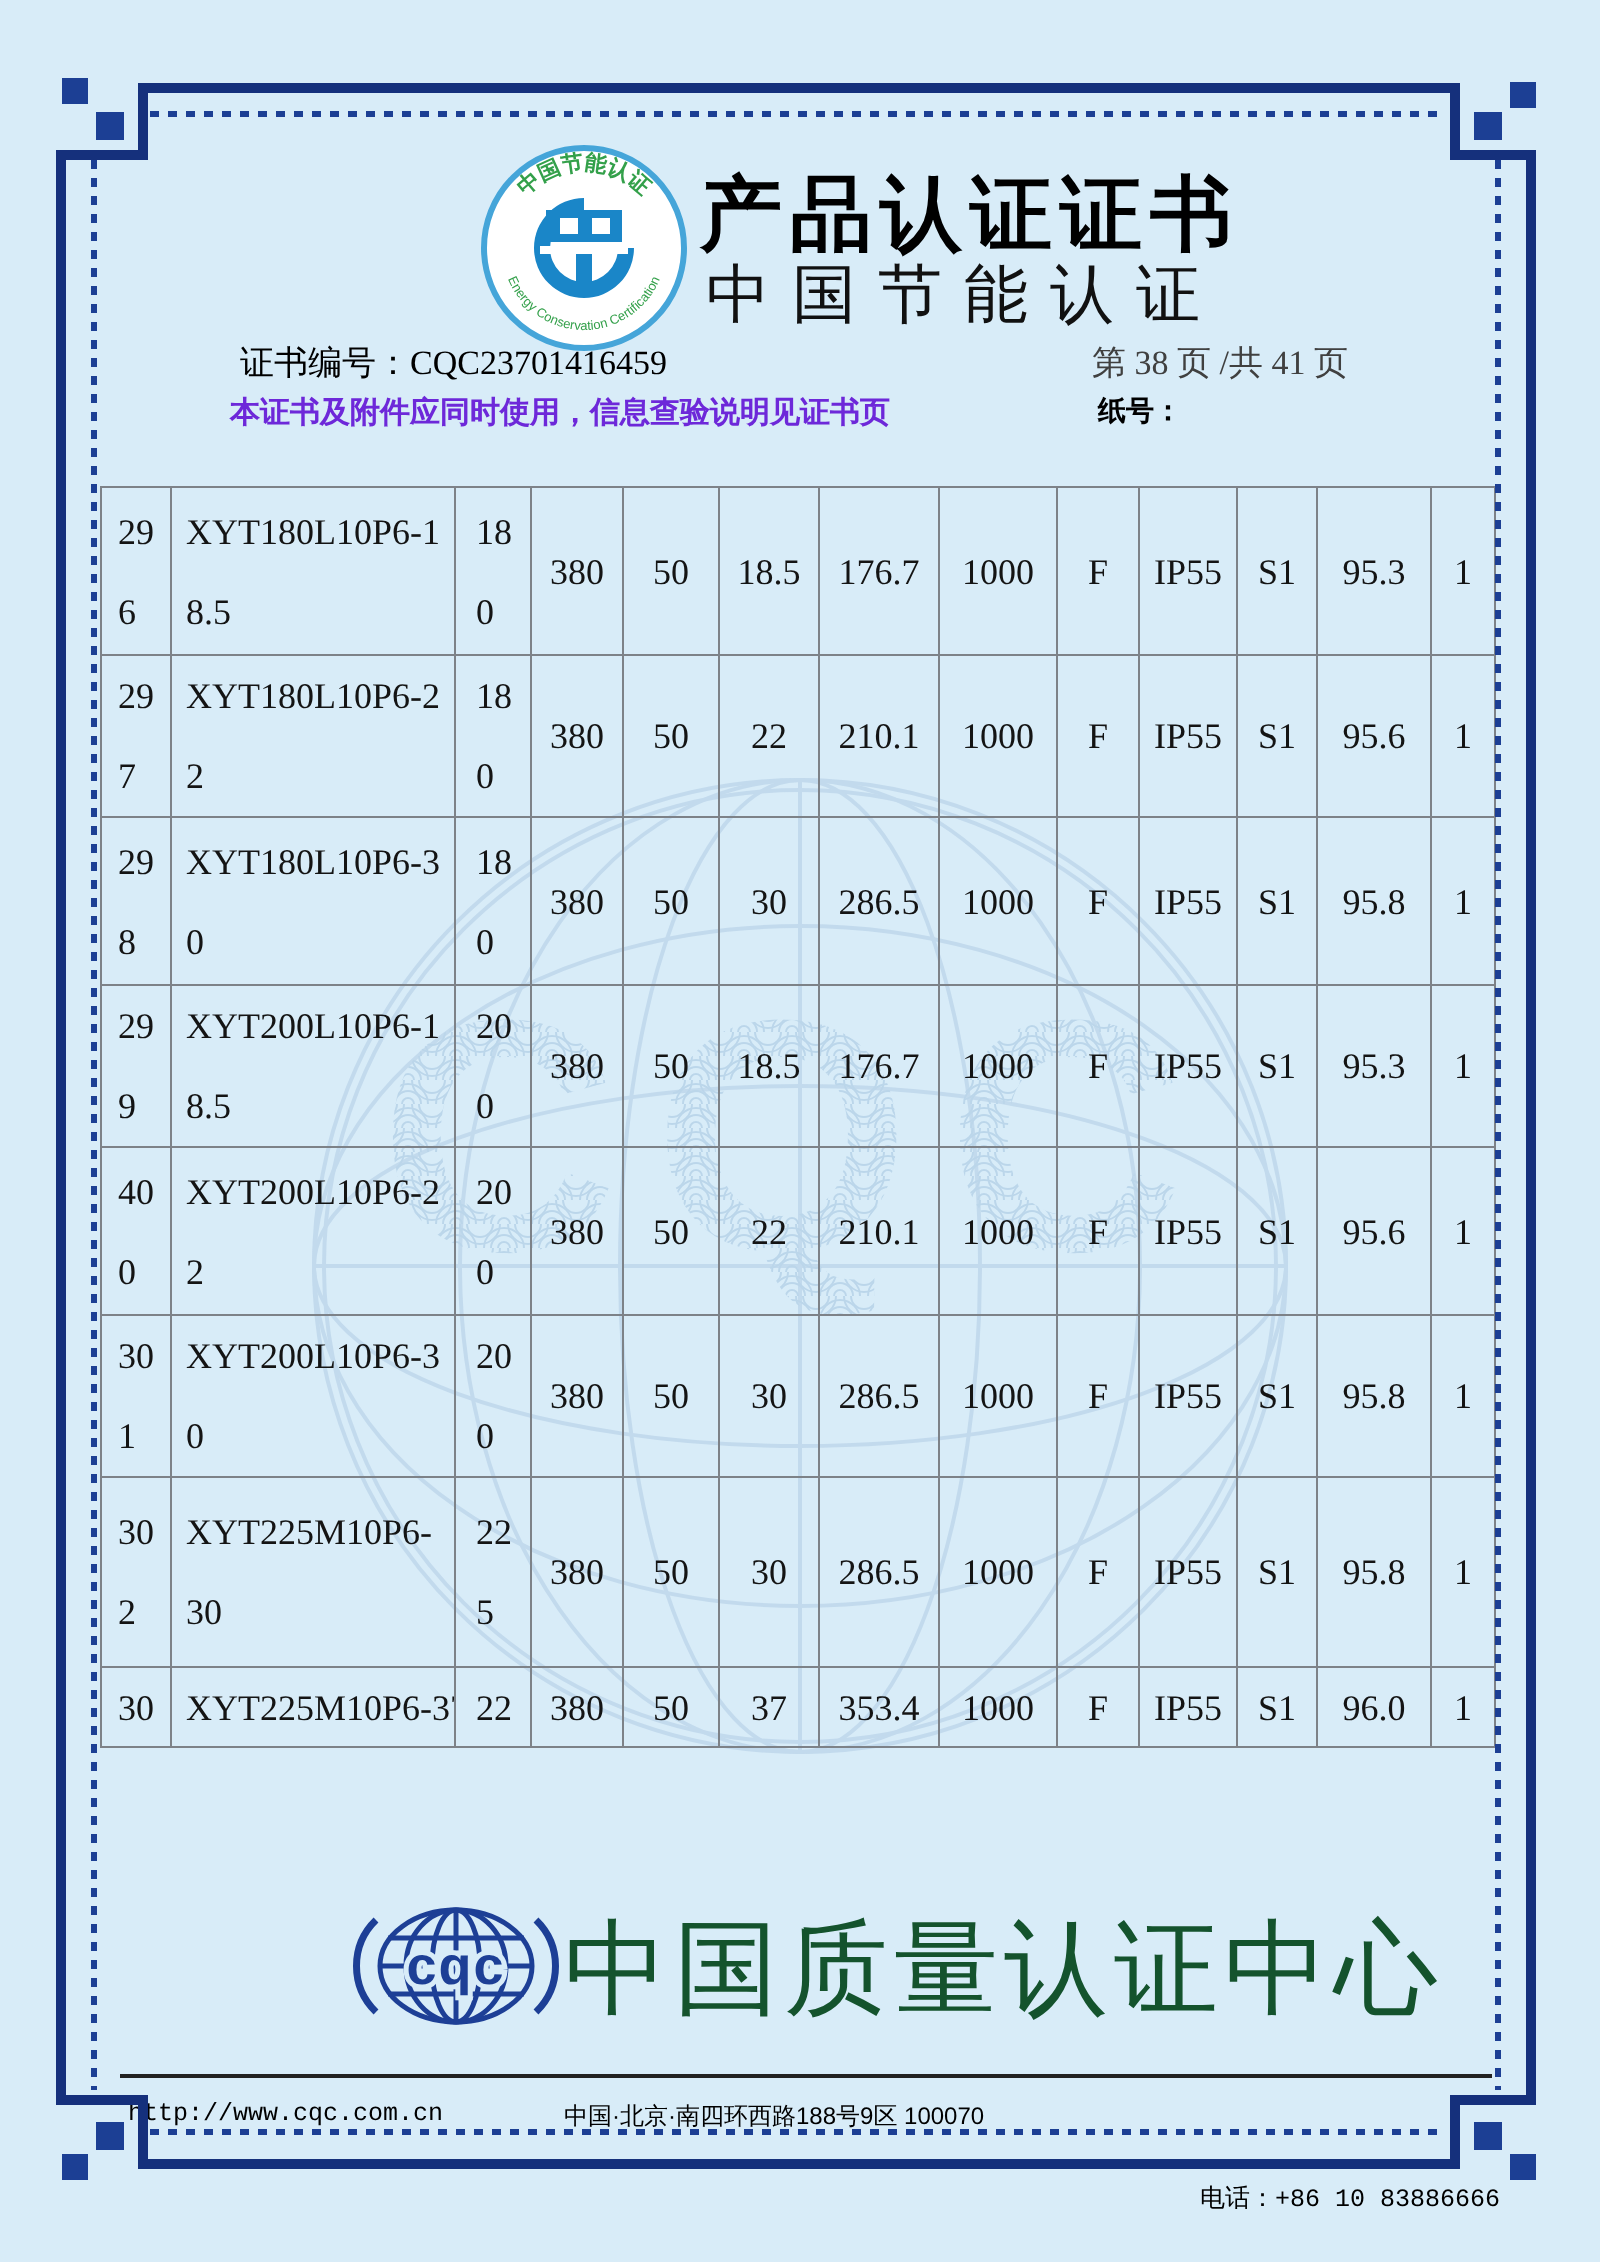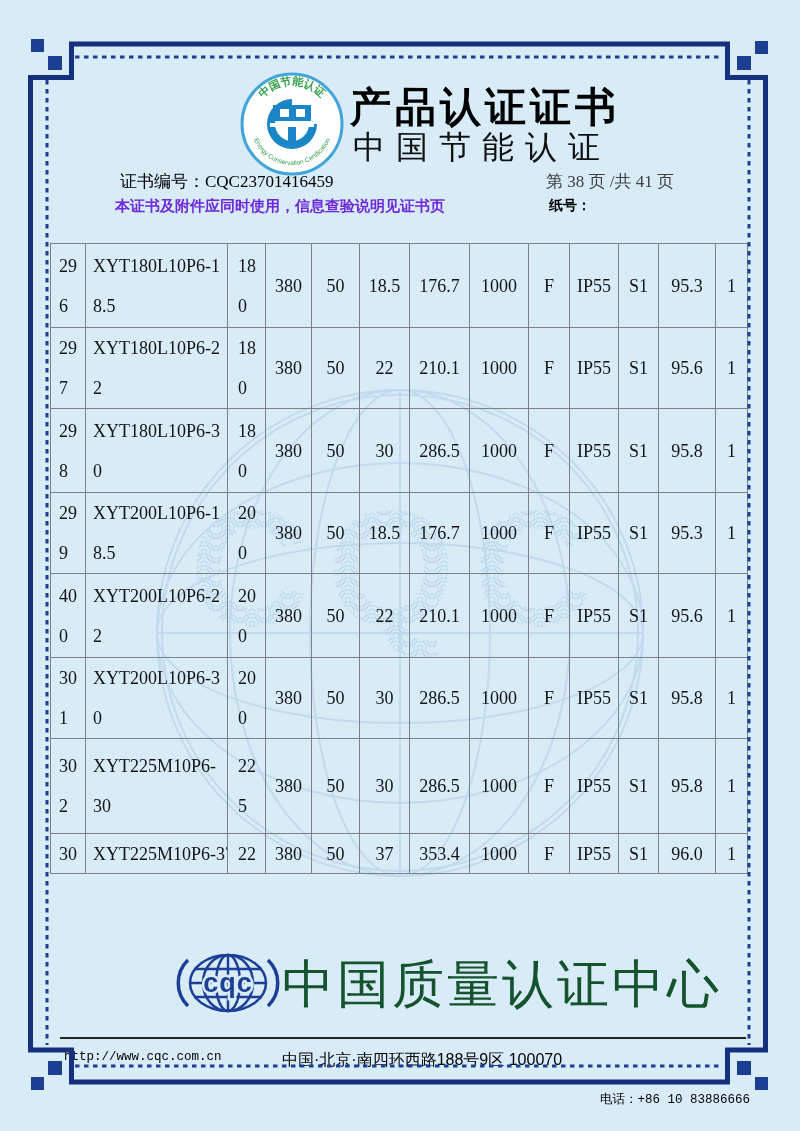--- a/index.html
+++ b/index.html
@@ -44,21 +44,21 @@
   #spec-table tr.h7{height:40px;}
   #spec-table tr.h7 td{line-height:36px;white-space:nowrap;}
 
   
   #brand-logo{left:168px;top:940px;z-index:2;}
   #brand-name{left:282px;top:950px;font-size:52px;color:#14532d;
               letter-spacing:3px;white-space:nowrap;z-index:2;}
   #footer-rule{left:60px;top:1037px;width:686px;height:1.5px;background:#222;z-index:2;}
   #footer-website{left:64px;top:1050px;font-family:"Liberation Mono",monospace;
                   font-size:12.5px;color:#000;z-index:2;white-space:nowrap;}
-  #footer-address{left:282px;top:1050px;font-size:16px;color:#000;z-index:2;white-space:nowrap;}
+  #footer-address{left:282px;top:1050px;font-size:12px;color:#000;z-index:2;white-space:nowrap;}
   #footer-phone{left:600px;top:1050px;font-family:"Liberation Mono",monospace;
                 font-size:12.5px;color:#000;z-index:2;white-space:nowrap;margin-top:41px;}
 </style>
 </head>
 <body>
 
 <svg id="watermark-svg" class="abs" width="800" height="1131" viewBox="0 0 800 1131" aria-hidden="true">
   <defs>
     <pattern id="wavepat" width="24" height="12" patternUnits="userSpaceOnUse">
       <g fill="none" stroke="#a9c8e2" stroke-width="1">

